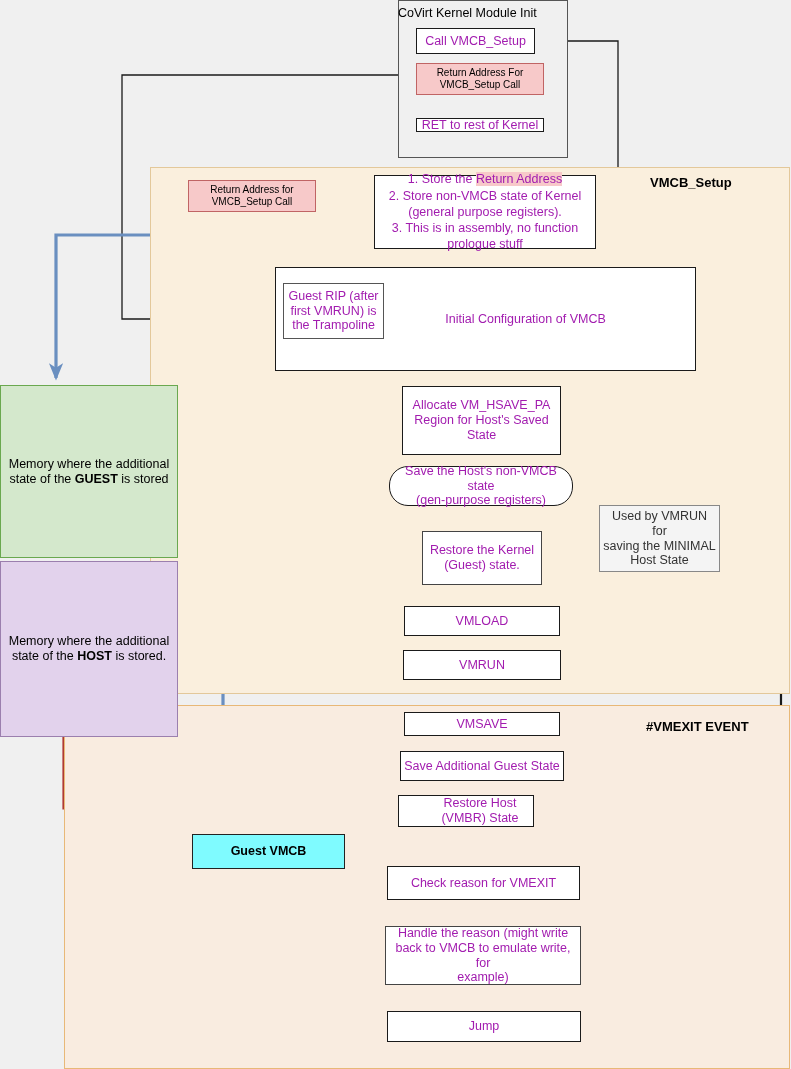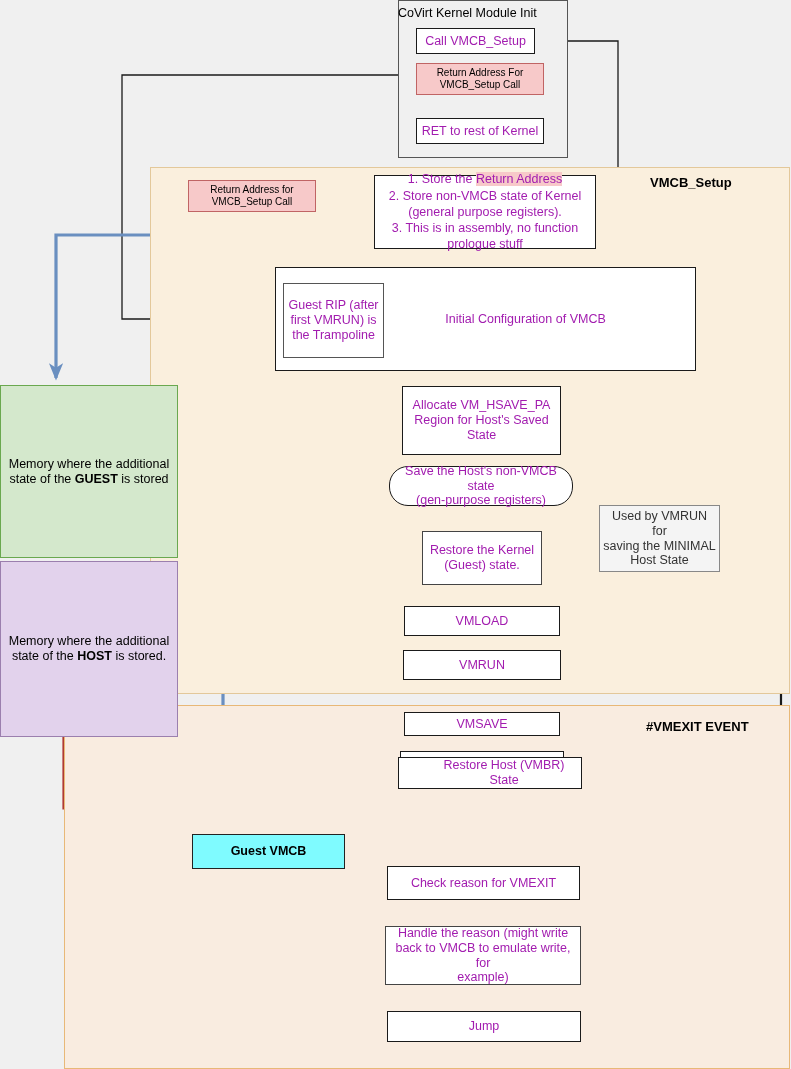--- a/index.html
+++ b/index.html
@@ -117,21 +117,21 @@
     <span class="txt">Call VMCB_Setup</span>
   </div>
 
   <div class="node pinkbox" style="left:416px;top:63px;width:128px;height:32px;">
     <span class="txt">
       <span>Return Address For</span><br>
       <span>VMCB_Setup Call</span>
     </span>
   </div>
 
-  <div class="node box" style="left:416px;top:118px;width:128px;height:26px;">
+  <div class="node box" style="left:416px;top:118px;width:128px;height:14px;">
     <span class="txt">RET to rest of Kernel</span>
   </div>
 
   <div class="node pinkbox" style="left:188px;top:180px;width:128px;height:32px;">
     <span class="txt">
       <span>Return Address for</span><br>
       <span>VMCB_Setup Call</span>
     </span>
   </div>
 
@@ -142,21 +142,21 @@
       <span>(general purpose registers).</span><br>
       <span>3. This is in assembly, no function</span><br>
       <span>prologue stuff</span>
     </span>
   </div>
 
   <div class="node box" style="left:275px;top:267px;width:421px;height:104px;justify-content:flex-start;">
     <span style="display:block;width:421px;text-align:center;padding-left:80px;box-sizing:border-box;">Initial Configuration of VMCB</span>
   </div>
 
-  <div class="node box nested" style="left:283px;top:283px;width:101px;height:75px;border-color:#555;">
+  <div class="node box nested" style="left:283px;top:283px;width:101px;height:56px;border-color:#555;">
     <span class="txt">
       <span>Guest RIP (after</span><br>
       <span>first VMRUN) is</span><br>
       <span>the Trampoline</span>
     </span>
   </div>
 
   <div class="node box" style="left:402px;top:386px;width:159px;height:69px;">
     <span class="txt">
       <span>Allocate VM_HSAVE_PA</span><br>
@@ -196,21 +196,21 @@
   </div>
 
   <div class="node box" style="left:404px;top:712px;width:156px;height:24px;">
     <span class="txt">VMSAVE</span>
   </div>
 
   <div class="node box" style="left:400px;top:751px;width:164px;height:30px;">
     <span class="txt">Save Additional Guest State</span>
   </div>
 
-  <div class="node box" style="left:398px;top:757px;width:184px;height:32px;padding-left:28px;">
+  <div class="node box" style="left:398px;top:795px;width:136px;height:32px;padding-left:28px;">
     <span class="txt">Restore Host (VMBR) State</span>
   </div>
 
   <div class="node cyanbox" style="left:192px;top:834px;width:153px;height:35px;">
     <span class="txt">Guest VMCB</span>
   </div>
 
   <div class="node box" style="left:387px;top:866px;width:193px;height:34px;">
     <span class="txt">Check reason for VMEXIT</span>
   </div>

